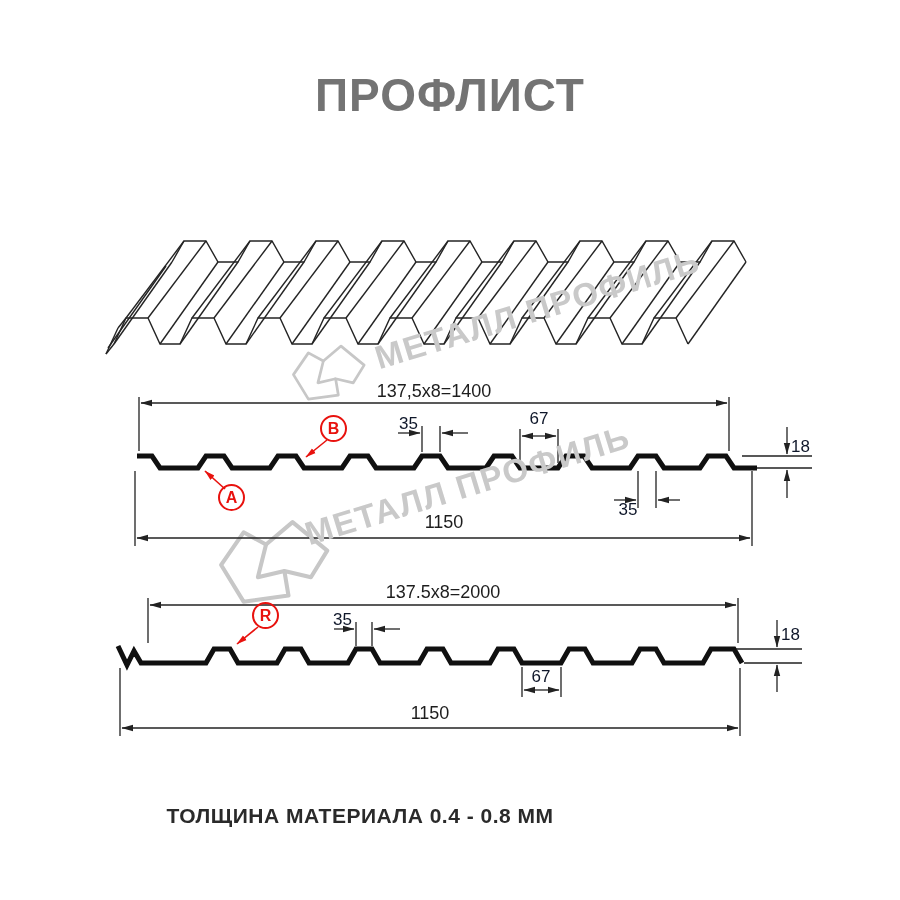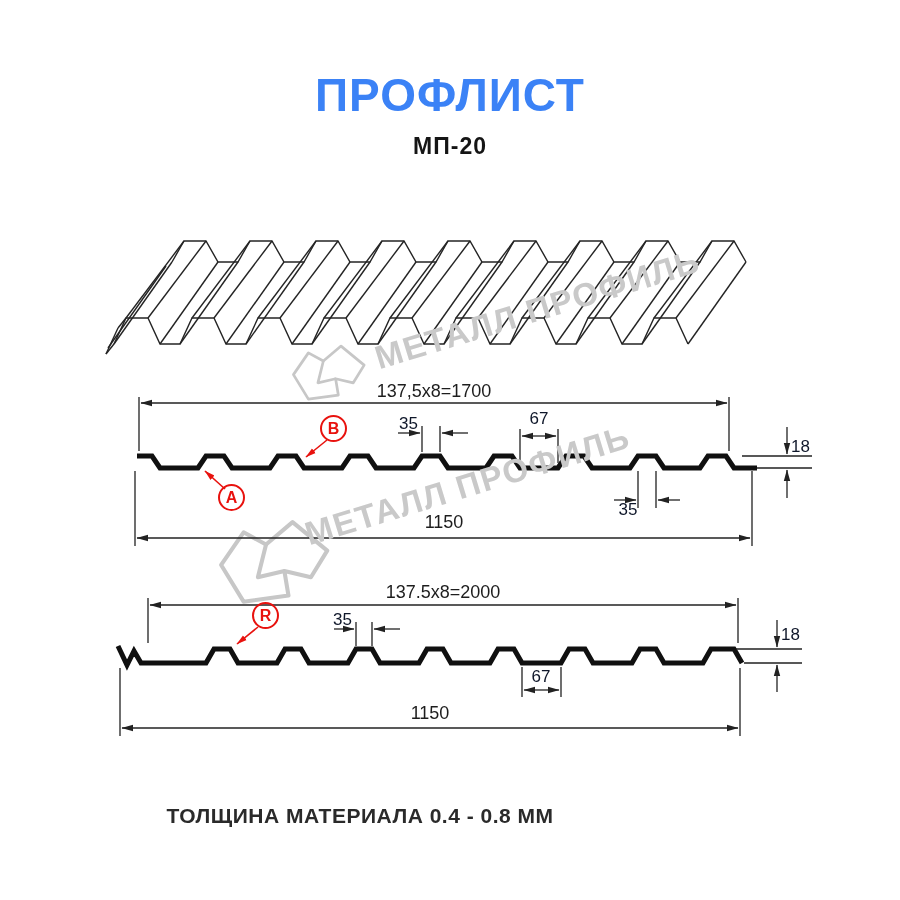--- a/index.html
+++ b/index.html
@@ -1,20 +1,20 @@
 <!DOCTYPE html>
 <html><head>
 <meta charset="utf-8">
 <style>
   html,body{margin:0;padding:0;background:#fff;}
   .canvas{position:relative;width:900px;height:900px;background:#ffffff;overflow:hidden;
           font-family:"Liberation Sans",sans-serif;}
   .abs{position:absolute;}
   .title{left:0;top:68px;width:900px;text-align:center;font-size:46px;font-weight:800;
-         letter-spacing:1px;color:#3b82f6;}
+         letter-spacing:1px;color:#737373;}
   .subtitle{left:0;top:133px;width:900px;text-align:center;font-size:23px;font-weight:600;
             letter-spacing:1px;color:#151515;}
   .footer{left:0;top:804px;width:720px;text-align:center;font-size:21px;font-weight:600;
           letter-spacing:0.5px;color:#2a2a2a;}
   .dim{font-size:17px;color:#0f172a;white-space:nowrap;}
   .dim-lg{font-size:18px;color:#1d1d1d;white-space:nowrap;}
   .ctr{text-align:center;}
   .rgt{text-align:right;}
   .badge{width:27px;height:27px;border:2.5px solid #e8120e;border-radius:50%;
          display:flex;align-items:center;justify-content:center;
@@ -173,23 +173,22 @@
     </g>
     <g>
       <line class="red" x1="258" y1="627" x2="237" y2="644" marker-end="url(#mr)"></line>
     </g>
   </svg>
 
   <div class="abs wm-text" style="left:376px;top:340px;">МЕТАЛЛ ПРОФИЛЬ</div>
   <div class="abs wm-text" style="left:306px;top:516px;">МЕТАЛЛ ПРОФИЛЬ</div>
 
   <div class="abs title">ПРОФЛИСТ</div>
-  <div class="abs subtitle">МП-20</div>
-
-  <div class="abs dim-lg ctr" style="left:284px;top:381px;width:300px;">137,5x8=1700</div>
+
+  <div class="abs dim-lg ctr" style="left:284px;top:381px;width:300px;">137,5x8=1400</div>
   <div class="abs dim rgt" style="left:380px;top:414px;width:38px;">35</div>
   <div class="abs dim ctr" style="left:509px;top:409px;width:60px;">67</div>
   <div class="abs dim" style="left:791px;top:437px;">18</div>
   <div class="abs dim ctr" style="left:600px;top:500px;width:56px;">35</div>
   <div class="abs dim-lg ctr" style="left:294px;top:512px;width:300px;">1150</div>
   <div class="abs badge" style="left:320px;top:415px;">B</div>
   <div class="abs badge" style="left:218px;top:484px;">A</div>
 
   <div class="abs dim-lg ctr" style="left:293px;top:582px;width:300px;">137.5x8=2000</div>
   <div class="abs dim rgt" style="left:314px;top:610px;width:38px;">35</div>

